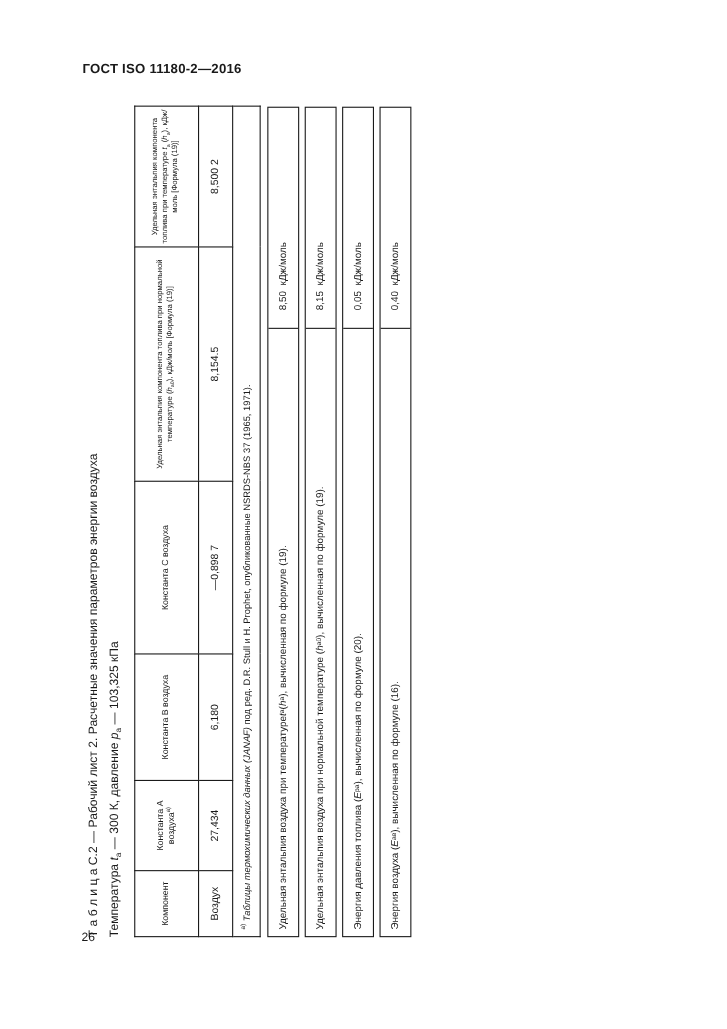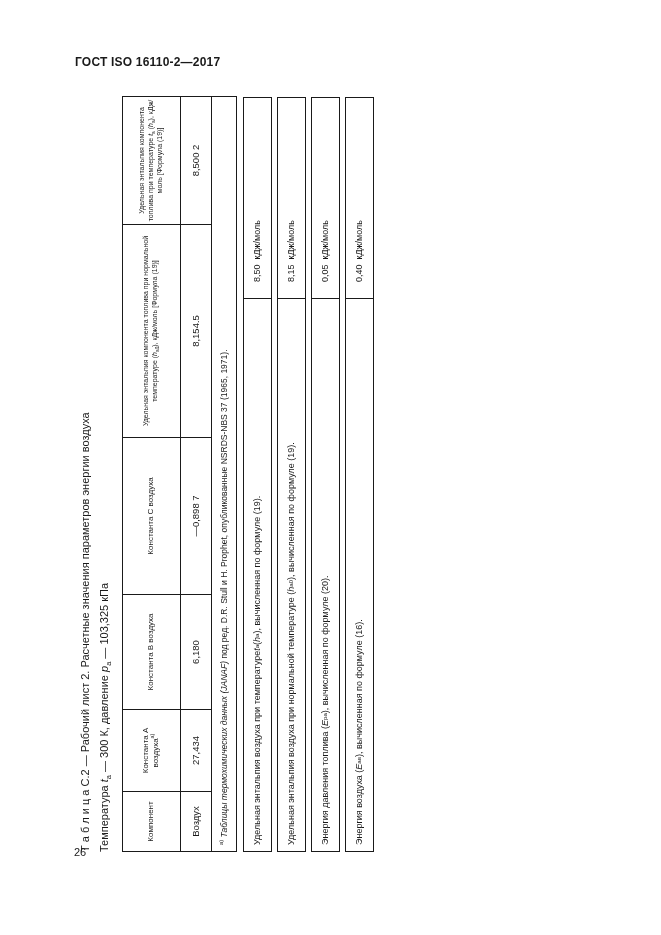--- a/index.html
+++ b/index.html
@@ -51,21 +51,21 @@
     font-size:9px;display:flex;align-items:center;padding-left:6px;
   }
   .sval{
     flex:1;font-size:9px;display:flex;align-items:center;padding-left:16px;
     white-space:pre;
   }
 </style>
 </head>
 <body>
 
-<div class="doc-header">ГОСТ ISO 16110-2—2017</div>
+<div class="doc-header">ГОСТ ISO 11180-2—2016</div>
 
 <div class="rotated">
   <div class="tbl-title">Т а б л и ц а   С.2 — Рабочий лист 2. Расчетные значения параметров энергии воздуха</div>
   <div class="tbl-subtitle">Температура <i>t</i><sub>а</sub> — 300 К, давление <i>p</i><sub>а</sub> — 103,325 кПа</div>
 
   <table class="main">
     <colgroup>
       <col style="width:60px">
         <col style="width:82px">
         <col style="width:115px">

